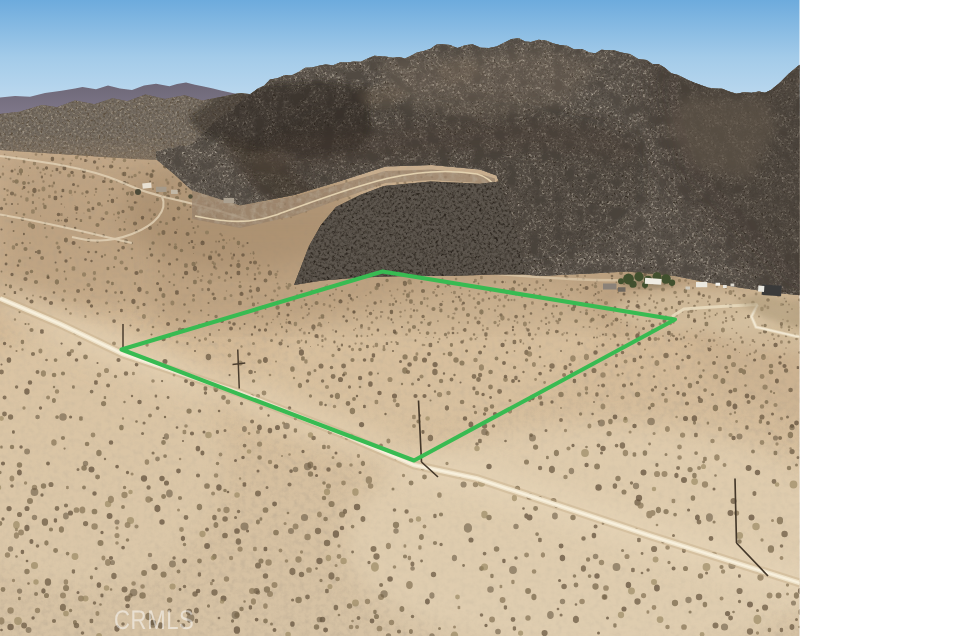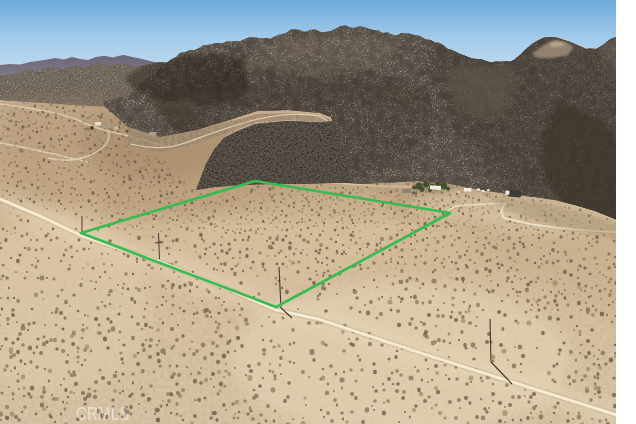--- a/index.html
+++ b/index.html
@@ -1,15 +1,15 @@
 <!DOCTYPE html>
 <html><head><meta charset="utf-8">
 <style>
 html,body{margin:0;padding:0;background:#fff;font-family:"Liberation Sans",sans-serif}
-#wrap{position:relative;width:616px;height:424px;overflow:hidden}
+#wrap{position:relative;width:533px;height:424px;overflow:hidden}
 </style></head>
 <body>
 <div id="wrap">
 <svg width="636" height="424" viewBox="0 0 636 424">
 <defs>
 <linearGradient id="gSky" x1="0" y1="0" x2="0" y2="1">
  <stop offset="0" stop-color="#6dabdd"></stop>
  <stop offset="0.4" stop-color="#a3cbe9"></stop>
  <stop offset="1" stop-color="#d6e7f4"></stop>
 </linearGradient>

